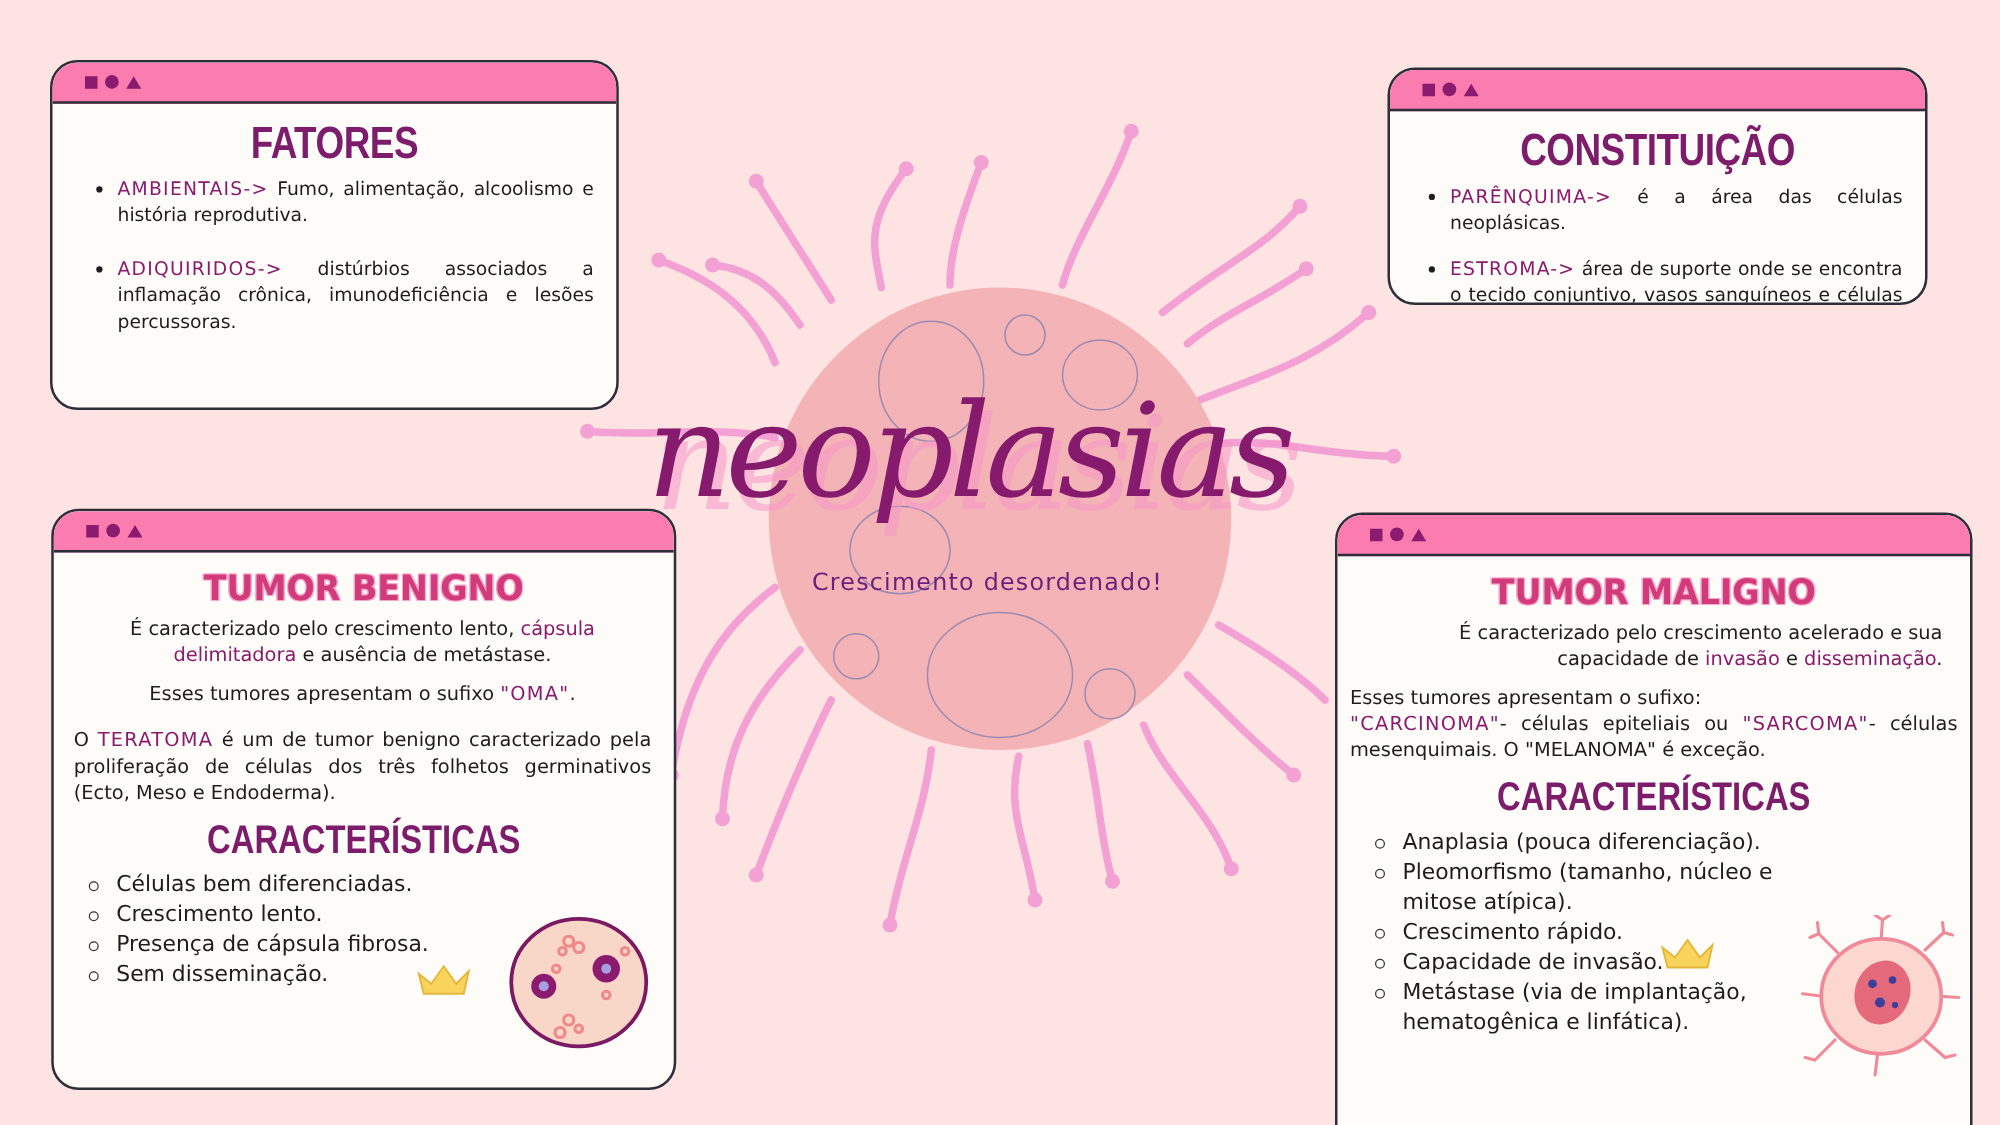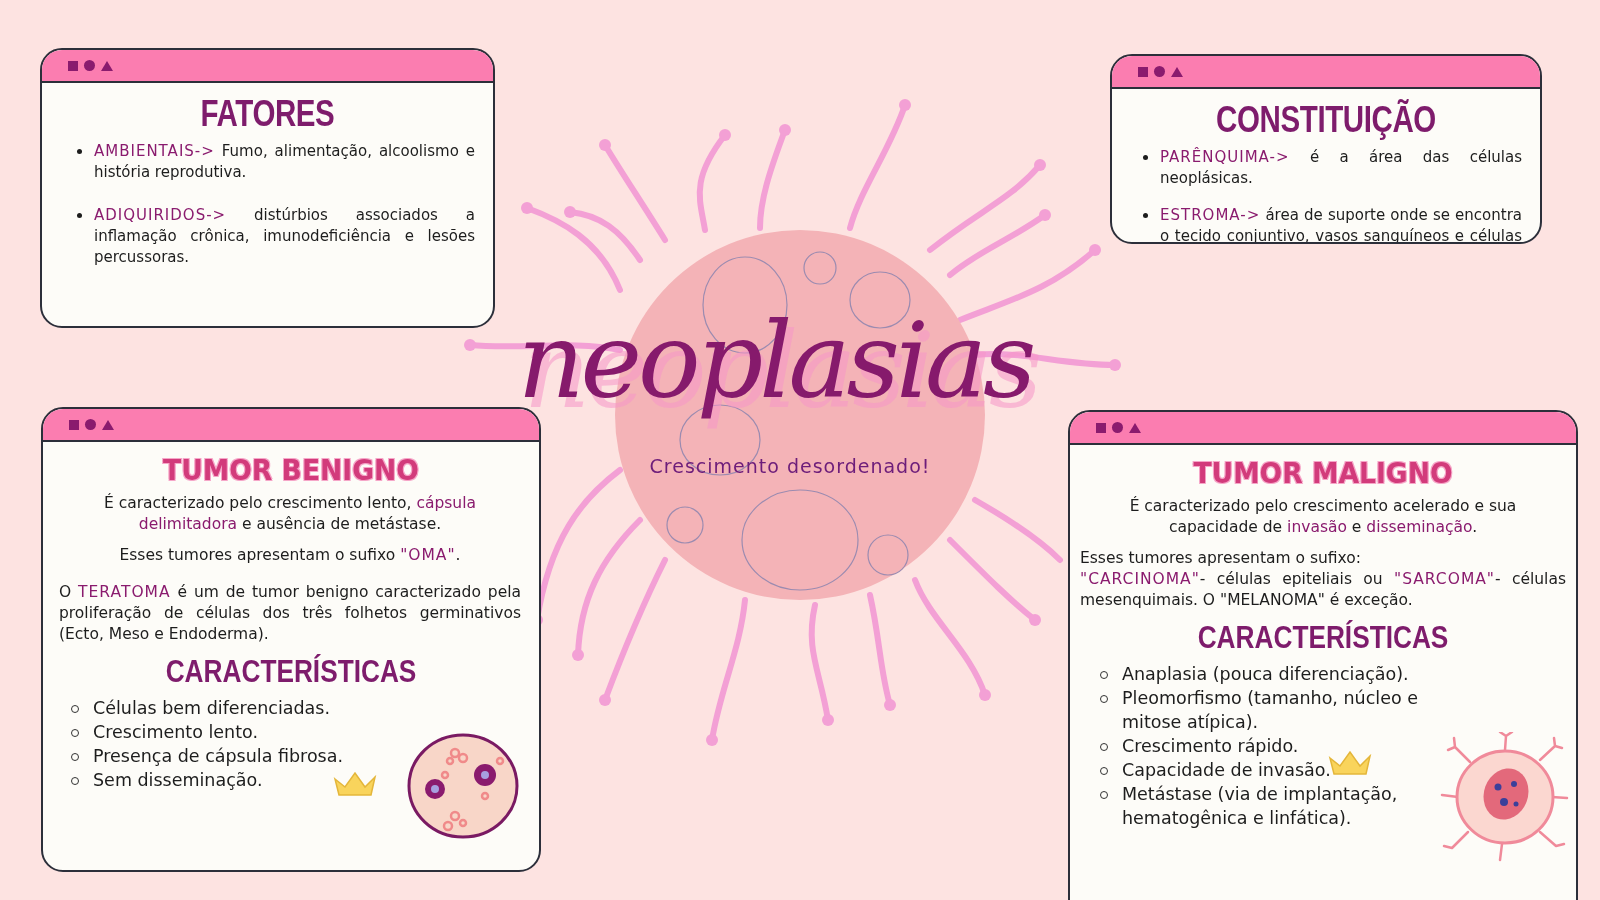--- a/index.html
+++ b/index.html
@@ -195,21 +195,21 @@
 </div>
 
 <div class="card" style="left:1068px; top:410px; width:510px; height:594px;">
   <div class="card-bar">
     <span class="shape-sq"></span>
     <span class="shape-ci"></span>
     <span class="shape-tr"></span>
   </div>
   <div class="card-title pop" style="margin-top:12px;">TUMOR MALIGNO</div>
   <div style="padding:0 10px 0 10px;">
-    <p class="body center" style="padding:0 12px;">
+    <p class="body center" style="padding:0 12px;text-align:right;">
       <span>É caracterizado pelo crescimento acelerado e sua capacidade de </span><span class="kw" style="letter-spacing:0">invasão</span><span> e </span><span class="kw" style="letter-spacing:0">disseminação</span><span>.</span>
     </p>
     <p class="body justify" style="margin-top:10px;">
       <span>Esses tumores apresentam o sufixo:</span><br>
       <span class="kw">"CARCINOMA"</span><span>- células epiteliais ou </span><span class="kw">"SARCOMA"</span><span>- células mesenquimais. O "MELANOMA" é exceção.</span>
     </p>
   </div>
   <div class="sub-title">CARACTERÍSTICAS</div>
   <ul class="circles" style="padding-left:30px; width:350px;">
     <li>Anaplasia (pouca diferenciação).</li>

